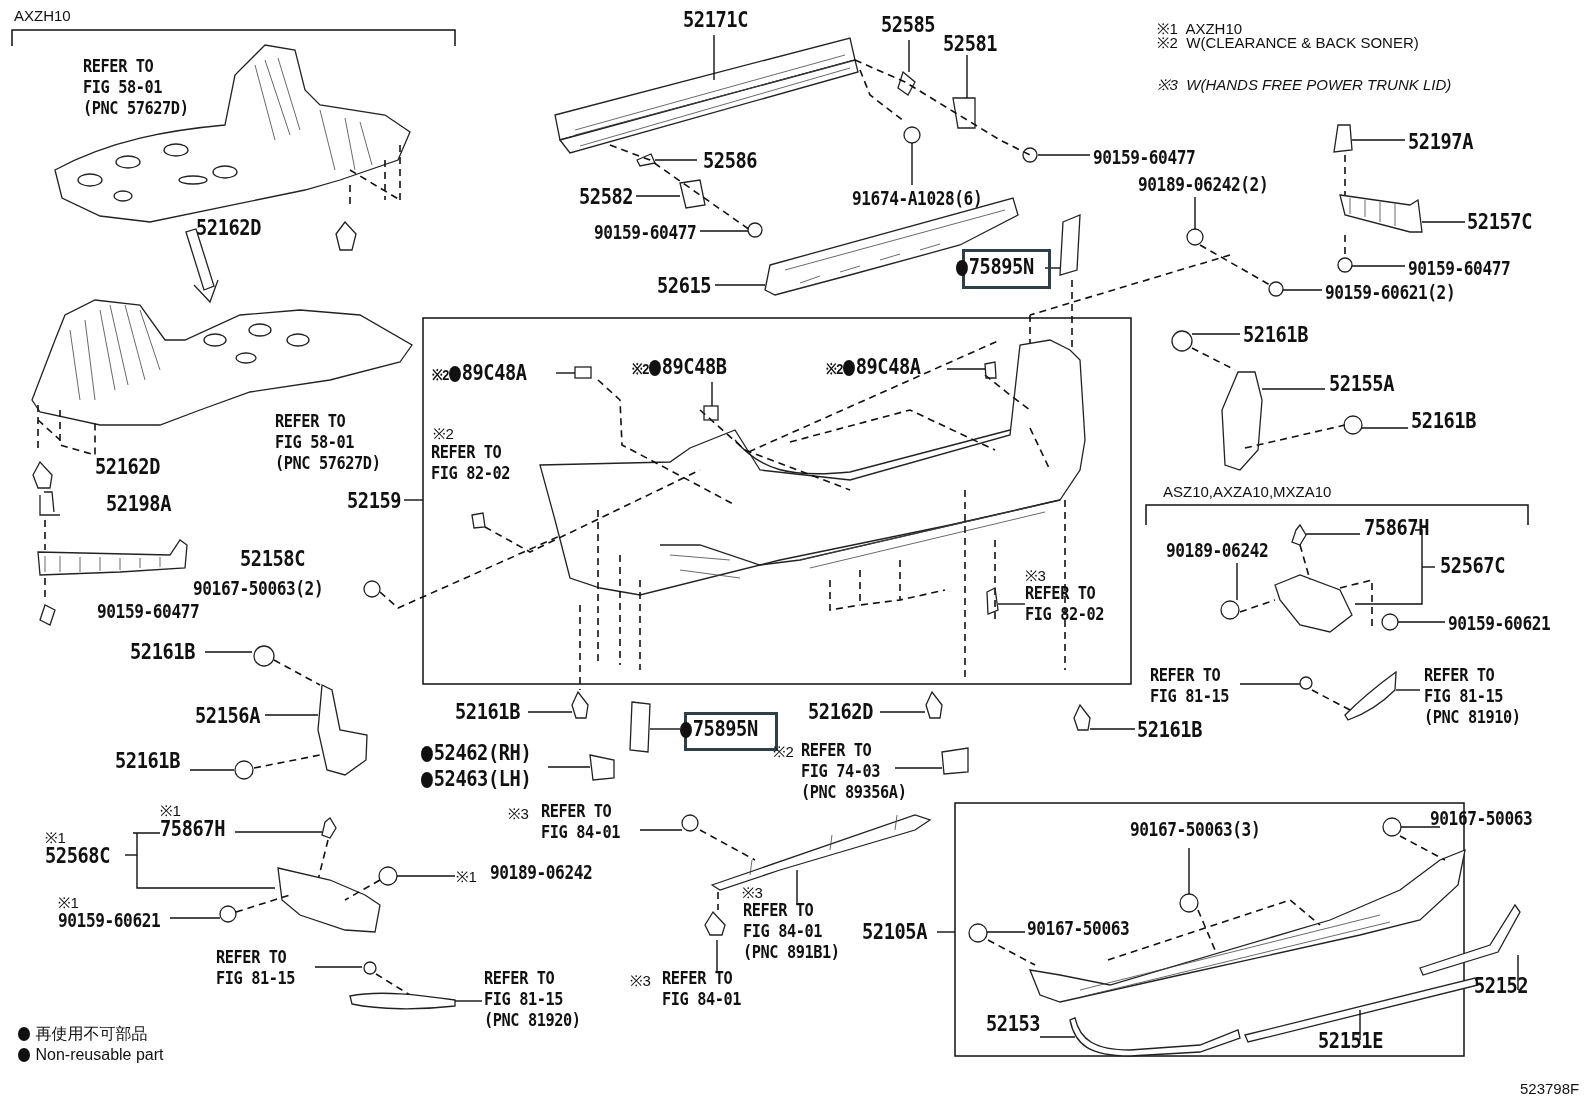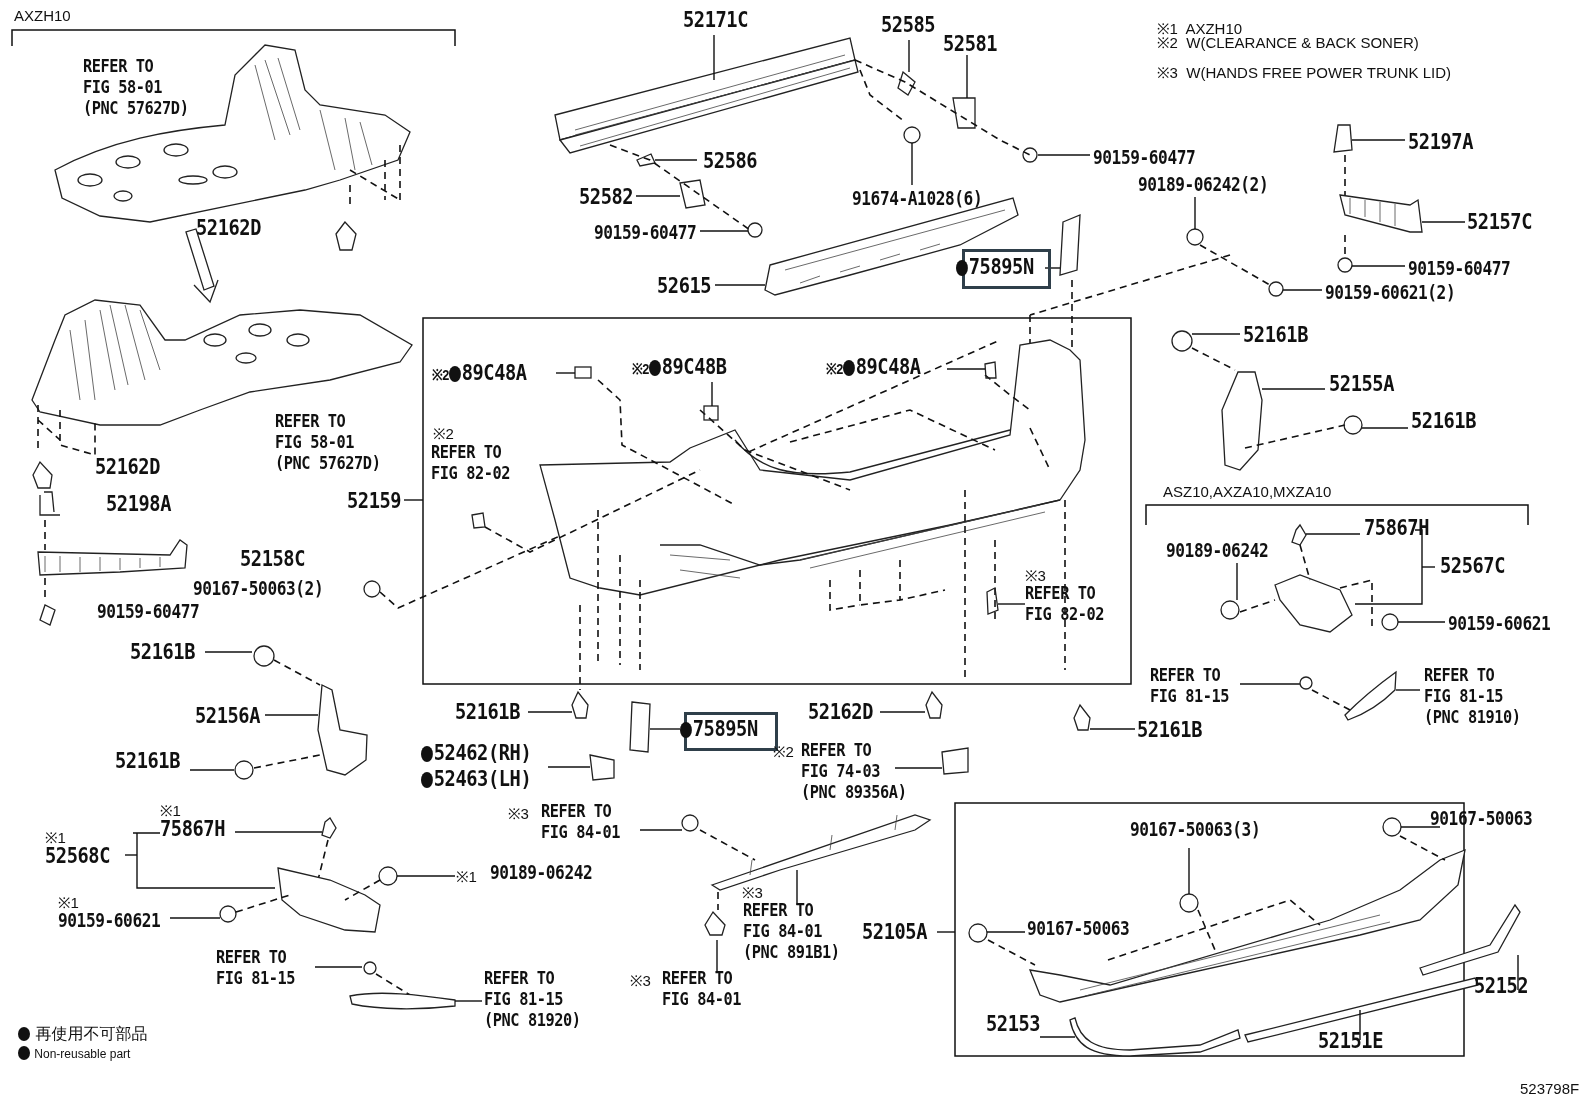--- a/index.html
+++ b/index.html
@@ -226,21 +226,21 @@
   <path class="partf" d="M1245,1035 L1475,978 L1478,985 L1248,1042 Z"></path>
   <path class="lead" d="M1360,1010 V1040"></path>
   <path class="partf" d="M1075,1018 C1080,1040 1095,1050 1130,1050 L1200,1045 L1238,1030 L1240,1038 L1200,1052 L1130,1056 C1090,1056 1075,1045 1070,1020 Z"></path>
   <path class="lead" d="M1040,1037 H1075"></path>
 </svg>
 
 <div class="note" style="left:14px;top:7px;">AXZH10</div>
 
 <div class="note" style="left:1157px;top:18px;"><span>※1</span>&nbsp; <span>AXZH10</span></div>
 <div class="note" style="left:1157px;top:32px;"><span>※2</span>&nbsp; <span>W(CLEARANCE &amp; BACK SONER)</span></div>
-<div class="note" style="left:1157px;top:62px;"><span>※3</span>&nbsp; <span>W(HANDS FREE POWER TRUNK LID)</span></div>
+<div class="note" style="left:1157px;top:74px;font-style:italic;"><span>※3</span>&nbsp; <span>W(HANDS FREE POWER TRUNK LID)</span></div>
 
 <div class="lbl ref" style="left:83px;top:55px;">
   <div>REFER TO</div>
       <div>FIG 58-01</div>
       <div>(PNC 57627D)</div>
 </div>
 <div class="lbl pn" style="left:196px;top:217px;">52162D</div>
 <div class="lbl ref" style="left:275px;top:410px;">
   <div>REFER TO</div>
       <div>FIG 58-01</div>
@@ -360,17 +360,17 @@
 
 <div class="lbl" style="left:1130px;top:819px;">90167-50063(3)</div>
 <div class="lbl" style="left:1430px;top:808px;">90167-50063</div>
 <div class="lbl" style="left:1027px;top:918px;">90167-50063</div>
 <div class="lbl pn" style="left:862px;top:921px;">52105A</div>
 <div class="lbl pn" style="left:1474px;top:975px;">52152</div>
 <div class="lbl pn" style="left:986px;top:1013px;">52153</div>
 <div class="lbl pn" style="left:1318px;top:1030px;">52151E</div>
 
 <div class="note" style="left:18px;top:1024px;font-size:16px;"><span class="dot" style="width:12px;height:14px;"></span> <span>再使用不可部品</span></div>
-<div class="note" style="left:18px;top:1046px;font-size:12px;"><span class="dot" style="width:12px;height:14px;"></span> <span>Non-reusable part</span></div>
+<div class="note" style="left:18px;top:1046px;font-size:16px;"><span class="dot" style="width:12px;height:14px;"></span> <span>Non-reusable part</span></div>
 
 <div class="note" style="left:1520px;top:1080px;">523798F</div>
 
 </div>
 
 </body></html>

